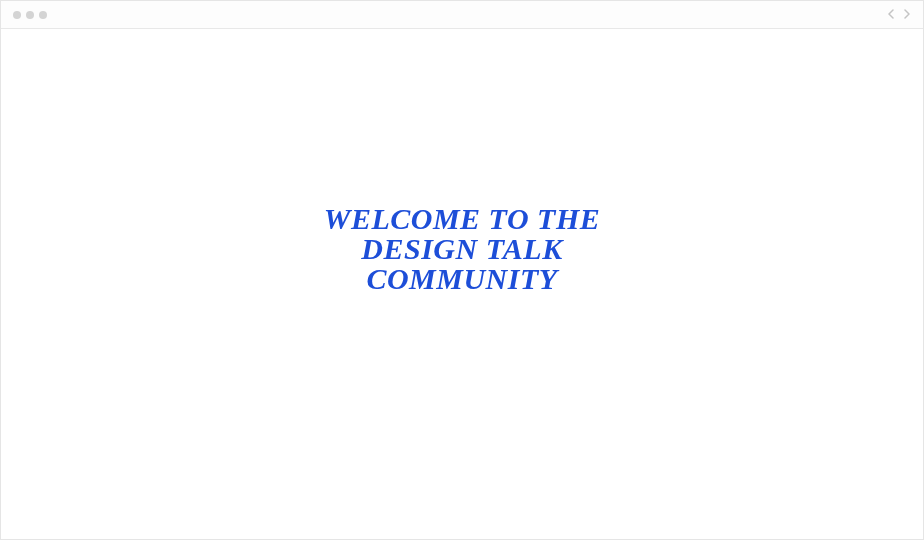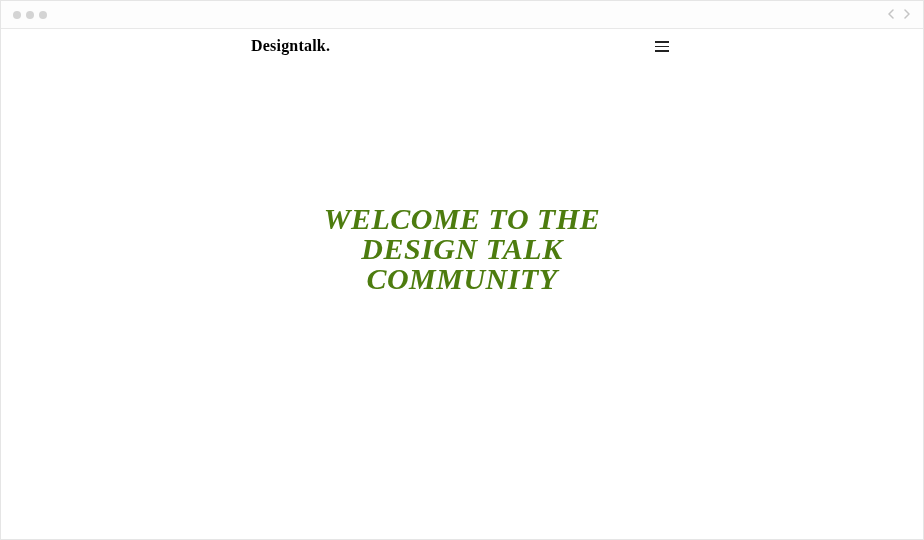--- a/index.html
+++ b/index.html
@@ -93,21 +93,21 @@
       right: 0;
       text-align: center;
     }
     .hero-title {
       font-family: Georgia, 'Times New Roman', serif;
       font-style: italic;
       font-weight: bold;
       font-size: 30px;
       line-height: 1.0;
       letter-spacing: 0.5px;
-      color: #4d7c0f;
+      color: #1d4ed8;
       white-space: pre-line;
     }
   </style>
 </head>
 <body>
 
 <div class="browser-frame">
   <div class="browser-chrome">
     <div class="traffic-lights">
       <div class="traffic-dot"></div>
@@ -122,28 +122,20 @@
       </span>
       <span class="nav-arrow">
         <svg width="8" height="10" viewBox="0 0 8 10">
             <path d="M2 1 L6 5 L2 9" stroke="#c4c4c4" stroke-width="1.5" fill="none" stroke-linecap="round" stroke-linejoin="round"></path>
           </svg>
       </span>
     </div>
   </div>
 
   <div class="viewport">
-    <div class="page-header">
-      <div class="brand">Designtalk.</div>
-      <div class="hamburger">
-        <div class="hamburger-line"></div>
-        <div class="hamburger-line"></div>
-        <div class="hamburger-line"></div>
-      </div>
-    </div>
 
     <div class="hero">
       <h1 class="hero-title">WELCOME TO THE
 DESIGN TALK
 COMMUNITY</h1>
     </div>
   </div>
 </div>
 
 </body></html>

